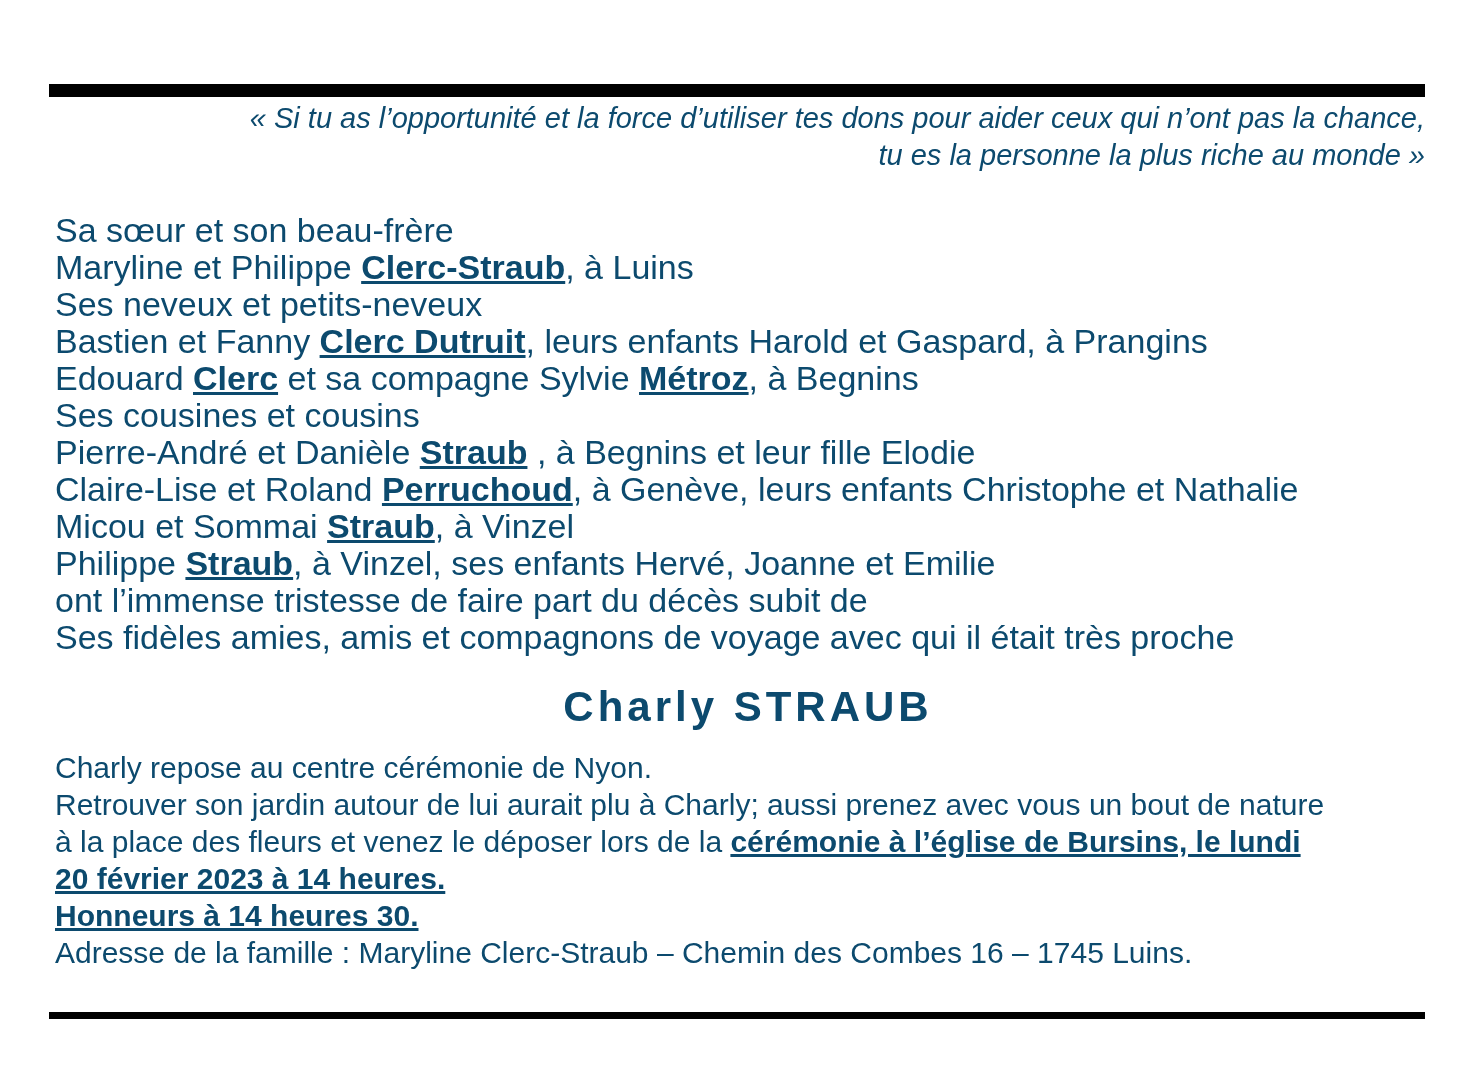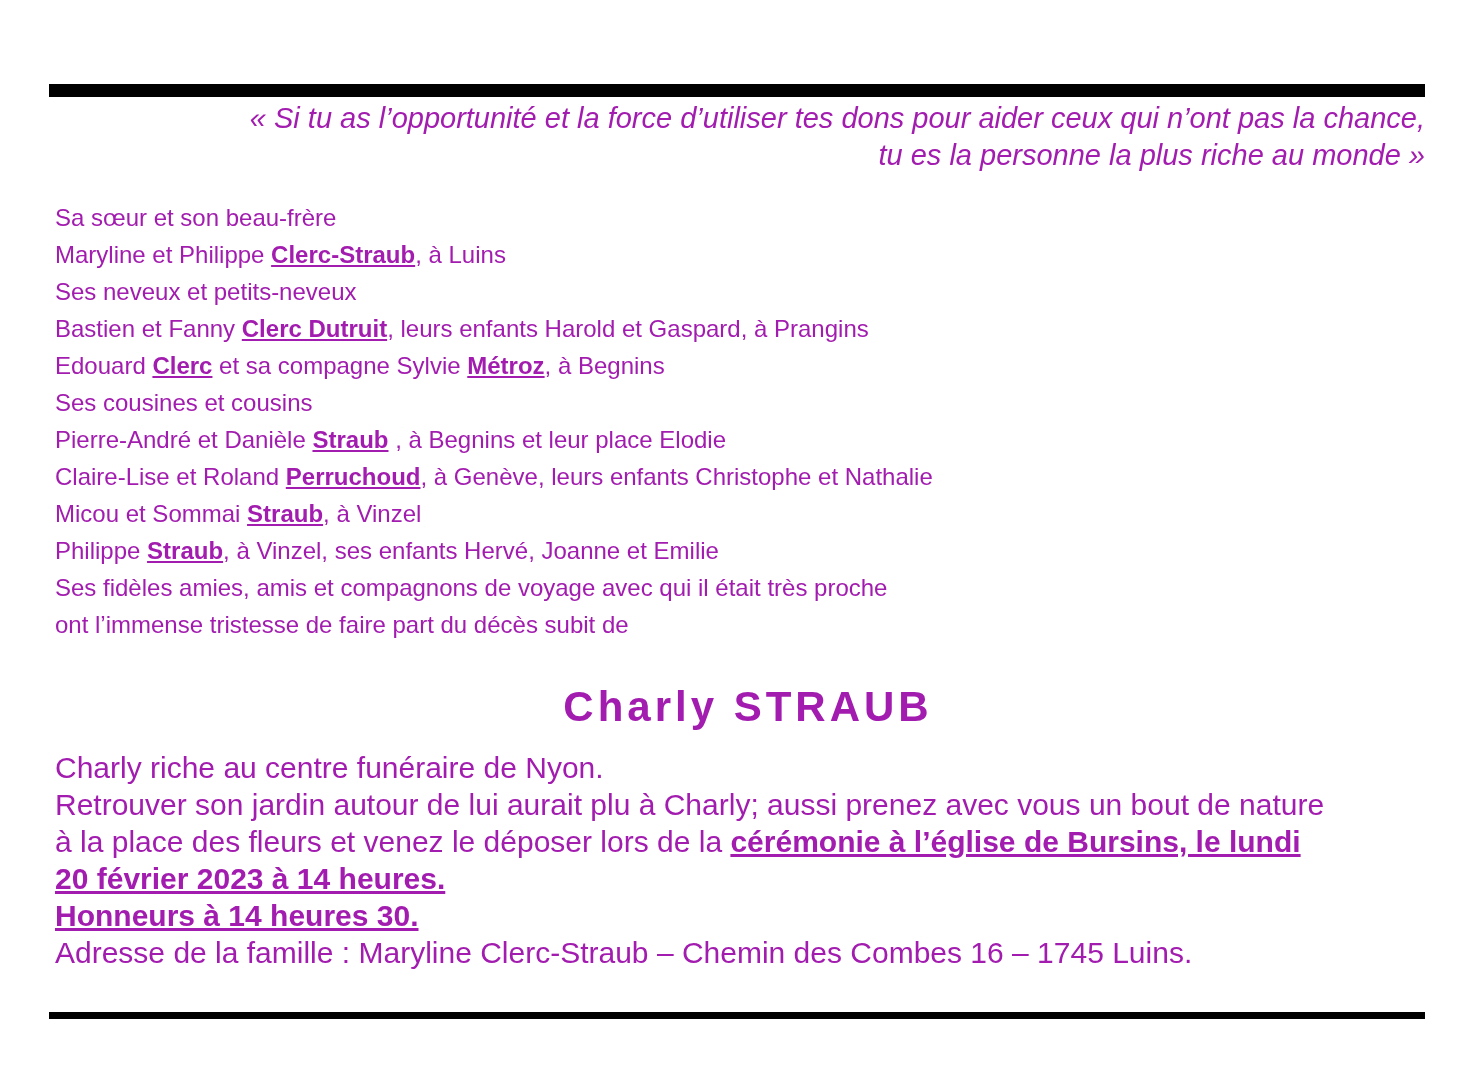--- a/index.html
+++ b/index.html
@@ -5,21 +5,21 @@
   html, body {
     margin: 0;
     padding: 0;
     background: #ffffff;
   }
   .page {
     position: relative;
     width: 1472px;
     height: 1088px;
     background: #ffffff;
-    color: #a21caf;
+    color: #0c4a6e;
     font-family: "Liberation Sans", "DejaVu Sans", sans-serif;
     overflow: hidden;
   }
   .rule {
     position: absolute;
     left: 49px;
     width: 1376px;
     background: #000000;
   }
   .rule.top {
@@ -36,24 +36,24 @@
     left: 49px;
     width: 1376px;
     text-align: right;
     font-style: italic;
     font-size: 29px;
     line-height: 37px;
     white-space: nowrap;
   }
   .family-block {
     position: absolute;
-    top: 199px;
+    top: 212px;
     left: 55px;
     width: 1400px;
-    font-size: 24px;
+    font-size: 34px;
     line-height: 37px;
   }
   .deceased-name {
     position: absolute;
     top: 672px;
     left: 0;
     width: 1472px;
     margin: 12px;
     text-align: center;
     font-size: 42px;
@@ -89,32 +89,32 @@
     <div class="text-line">tu es la personne la plus riche au monde »</div>
   </div>
 
   <div class="family-block" id="family-lines">
       <div class="text-line"><span>Sa sœur et son beau-frère</span></div>
       <div class="text-line"><span>Maryline et Philippe </span><span class="bold">Clerc-Straub</span><span>, à Luins</span></div>
       <div class="text-line"><span>Ses neveux et petits-neveux</span></div>
       <div class="text-line"><span>Bastien et Fanny </span><span class="bold">Clerc Dutruit</span><span>, leurs enfants Harold et Gaspard, à Prangins</span></div>
       <div class="text-line"><span>Edouard </span><span class="bold">Clerc</span><span> et sa compagne Sylvie </span><span class="bold">Métroz</span><span>, à Begnins</span></div>
       <div class="text-line"><span>Ses cousines et cousins</span></div>
-      <div class="text-line"><span>Pierre-André et Danièle </span><span class="bold">Straub</span><span> , à Begnins et leur place Elodie</span></div>
+      <div class="text-line"><span>Pierre-André et Danièle </span><span class="bold">Straub</span><span> , à Begnins et leur fille Elodie</span></div>
       <div class="text-line"><span>Claire-Lise et Roland </span><span class="bold">Perruchoud</span><span>, à Genève, leurs enfants Christophe et Nathalie</span></div>
       <div class="text-line"><span>Micou et Sommai </span><span class="bold">Straub</span><span>, à Vinzel</span></div>
       <div class="text-line"><span>Philippe </span><span class="bold">Straub</span><span>, à Vinzel, ses enfants Hervé, Joanne et Emilie</span></div>
+      <div class="text-line"><span>ont l’immense tristesse de faire part du décès subit de</span></div>
       <div class="text-line"><span>Ses fidèles amies, amis et compagnons de voyage avec qui il était très proche</span></div>
-      <div class="text-line"><span>ont l’immense tristesse de faire part du décès subit de</span></div>
     </div>
 
   <h1 class="deceased-name">Charly STRAUB</h1>
 
   <div class="details-block" id="details-lines">
-      <div class="text-line"><span>Charly riche au centre funéraire de Nyon.</span></div>
+      <div class="text-line"><span>Charly repose au centre cérémonie de Nyon.</span></div>
       <div class="text-line"><span>Retrouver son jardin autour de lui aurait plu à Charly; aussi prenez avec vous un bout de nature</span></div>
       <div class="text-line"><span>à la place des fleurs et venez le déposer lors de la </span><span class="bold">cérémonie à l’église de Bursins, le lundi</span></div>
       <div class="text-line"><span class="bold">20 février 2023 à 14 heures.</span></div>
       <div class="text-line"><span class="bold">Honneurs à 14 heures 30.</span></div>
       <div class="text-line"><span>Adresse de la famille : Maryline Clerc-Straub – Chemin des Combes 16 – 1745 Luins.</span></div>
     </div>
 
   <div class="rule bottom"></div>
 
 </div>

